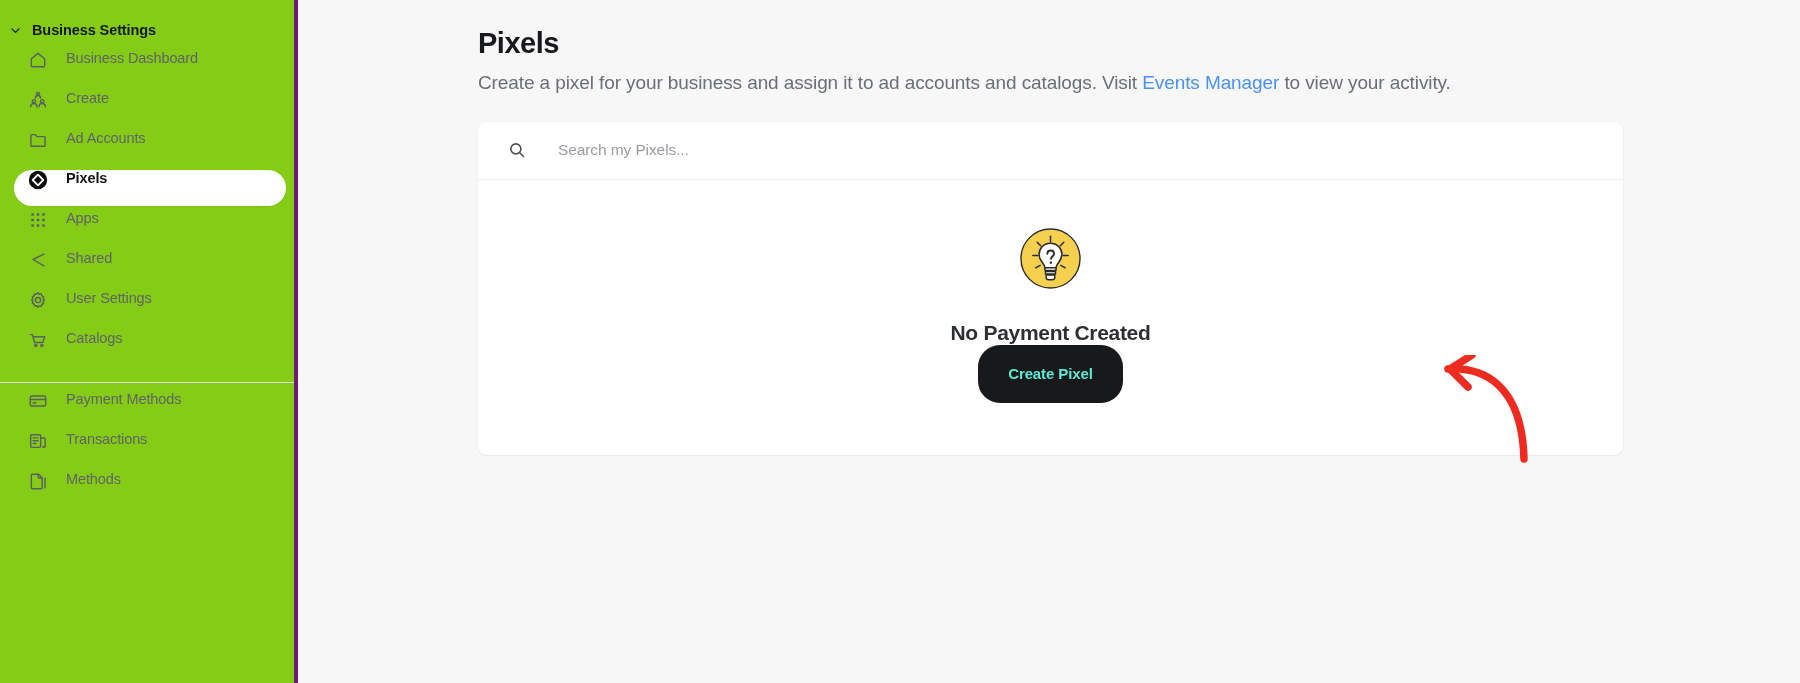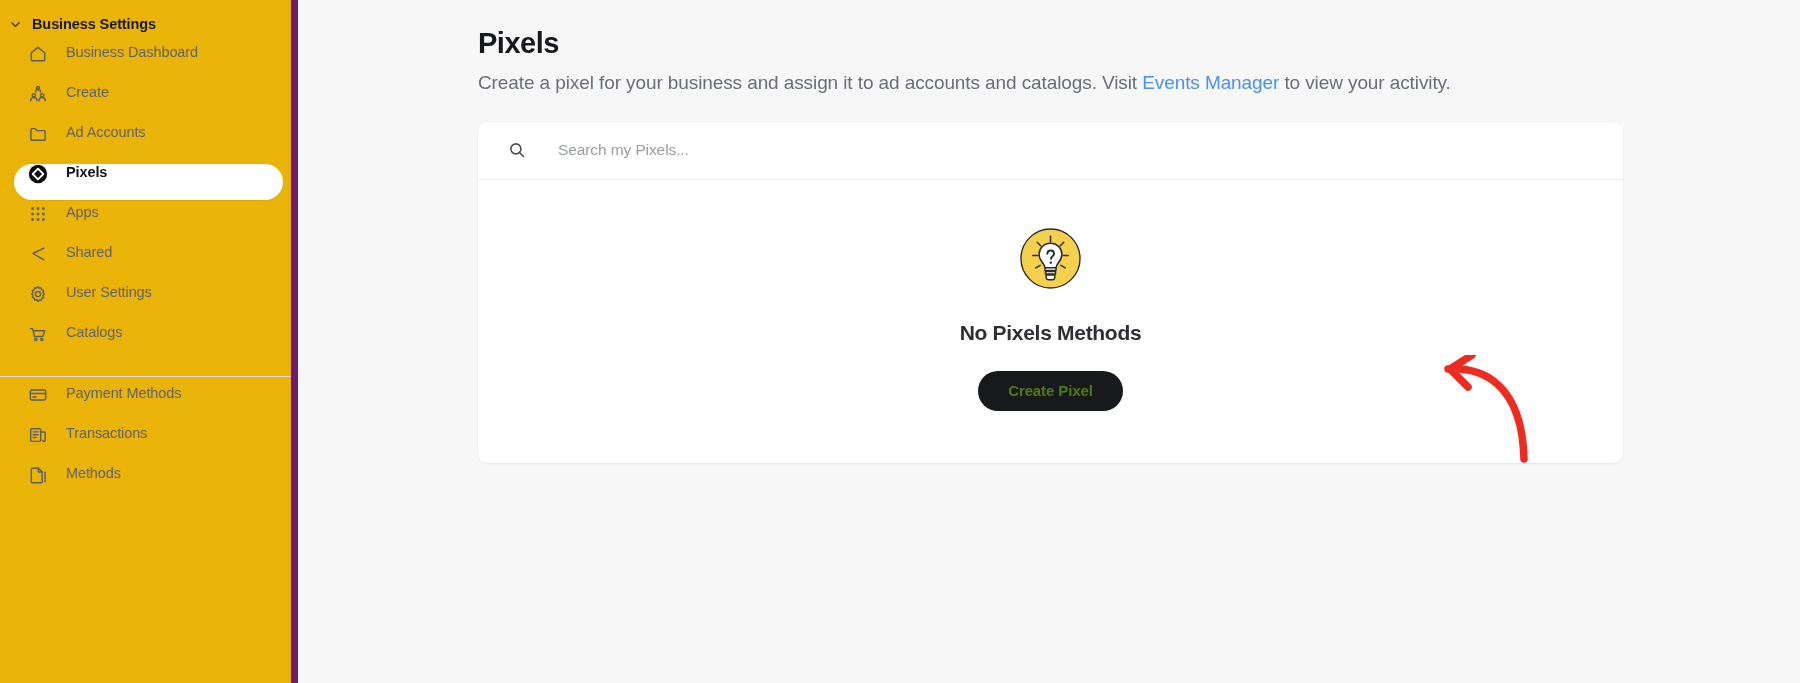--- a/index.html
+++ b/index.html
@@ -11,24 +11,24 @@
   body {
     font-family: "Liberation Sans", sans-serif;
     background: #f7f7f8;
     display: flex;
   }
 
   
   .sidebar {
     width: 298px;
     height: 683px;
-    background: #eab308;
-    border-right: 7px solid #701a75;
+    background: #84cc16;
+    border-right: 4px solid #701a75;
     flex: 0 0 298px;
-    padding-top: 4px;
+    padding-top: 10px;
     position: relative;
   }
   .nav-section { padding: 0; }
   .section-header {
     display: flex;
     align-items: center;
     gap: 10px;
     padding: 0 0 0 8px;
     height: 32px;
     margin-top: 4px;
@@ -157,26 +157,25 @@
     display: block;
   }
   .empty-title {
     margin-top: 31px;
     font-size: 21px;
     font-weight: bold;
     color: #2d2f33;
     letter-spacing: -0.3px;
   }
   .create-btn {
-    margin-top: 26px;
     background: #18191b;
-    color: #4d7c0f;
+    color: #5eead4;
     border: 0;
     border-radius: 22px;
-    height: 40px;
+    height: 58px;
     padding: 0 30px;
     font-family: "Liberation Sans", sans-serif;
     font-size: 15px;
     font-weight: bold;
     letter-spacing: -0.1px;
     cursor: pointer;
   }
 
   .arrow-overlay {
     position: absolute;
@@ -353,21 +352,21 @@
             <line x1="17" y1="41.5" x2="21.5" y2="39"></line>
             <line x1="47" y1="41.5" x2="42.5" y2="39"></line>
           </g>
           <path d="M32 16.5c-6.6 0-11.6 5-11.6 11.3 0 4.3 2.2 6.9 3.9 9.1 1.2 1.6 2.1 2.9 2.1 4.6h11.2c0-1.7.9-3 2.1-4.6 1.7-2.2 3.9-4.8 3.9-9.1 0-6.3-5-11.3-11.6-11.3z" fill="#ffffff" stroke="#2b2b2b" stroke-width="1.6" stroke-linejoin="round"></path>
           <path d="M26.4 41.5h11.2v2.6H26.4zM26.9 45.2h10.2v2.6H26.9zM27.6 48.9h8.8v2.4a2.6 2.6 0 0 1-2.6 2.4h-3.6a2.6 2.6 0 0 1-2.6-2.4z" fill="#ffffff" stroke="#2b2b2b" stroke-width="1.5" stroke-linejoin="round"></path>
           <path d="M28.8 27.3c0-1.9 1.5-3.4 3.4-3.4s3.4 1.5 3.4 3.4c0 2.3-3.1 2.4-3.1 4.9" fill="none" stroke="#2b2b2b" stroke-width="1.9" stroke-linecap="round"></path>
           <circle cx="32.3" cy="36.2" r="1.25" fill="#2b2b2b"></circle>
         </svg>
       </span>
 
-      <div class="empty-title">No Pixels Methods</div>
+      <div class="empty-title">No Payment Created</div>
 
       <button class="create-btn">Create Pixel</button>
     </div>
   </section>
 
   <span class="arrow-overlay">
     <svg viewBox="0 0 130 110" width="130" height="110">
       <path d="M10 14 C 44 12, 84 28, 86 104" fill="none" stroke="#ee2b21" stroke-width="7.5" stroke-linecap="round"></path>
       <path d="M12 14 L 34 0 M12 14 L 30 32" fill="none" stroke="#ee2b21" stroke-width="7.5" stroke-linecap="round" stroke-linejoin="round"></path>
     </svg>

